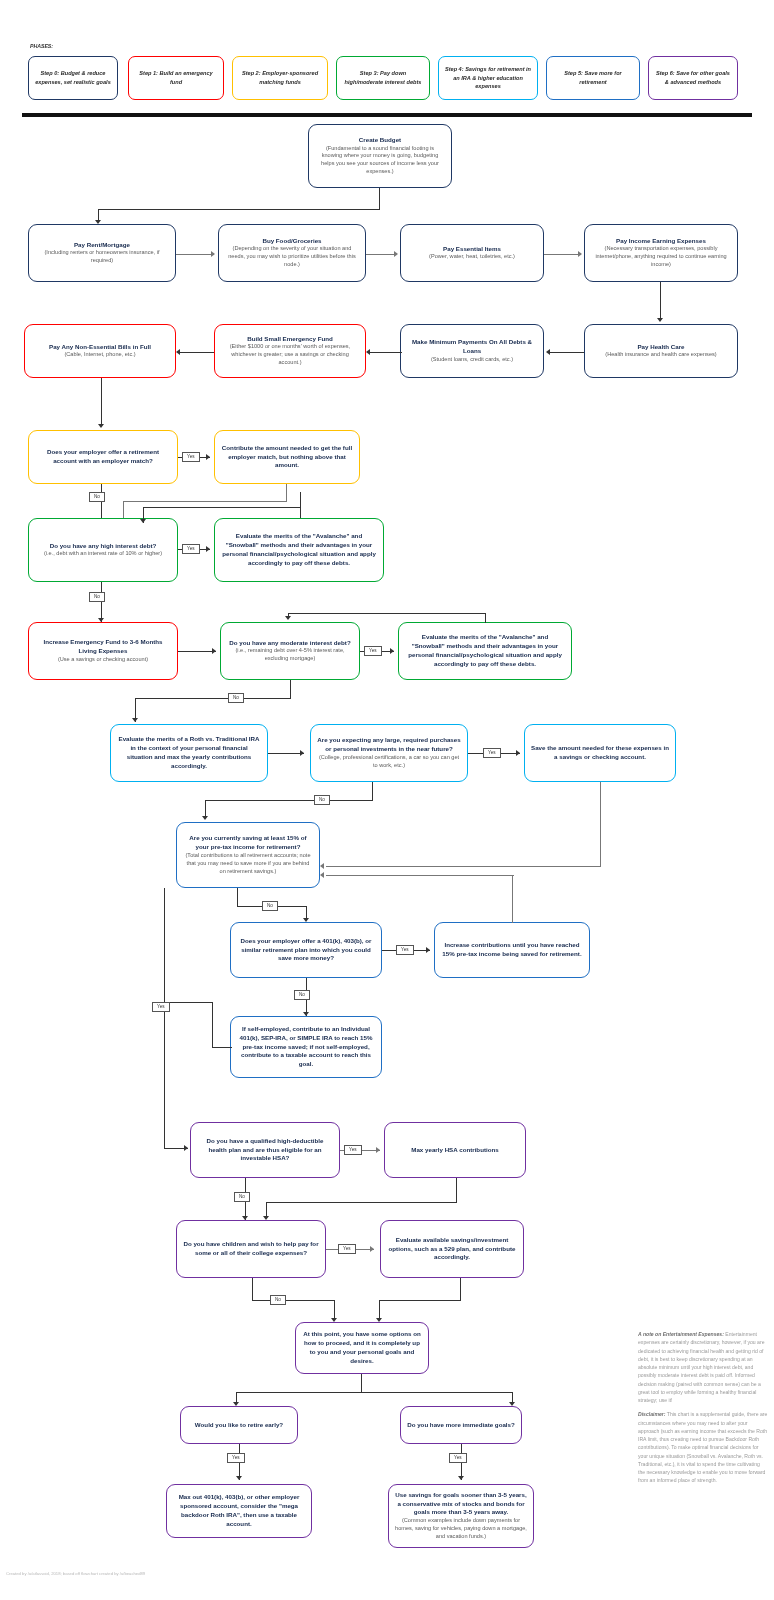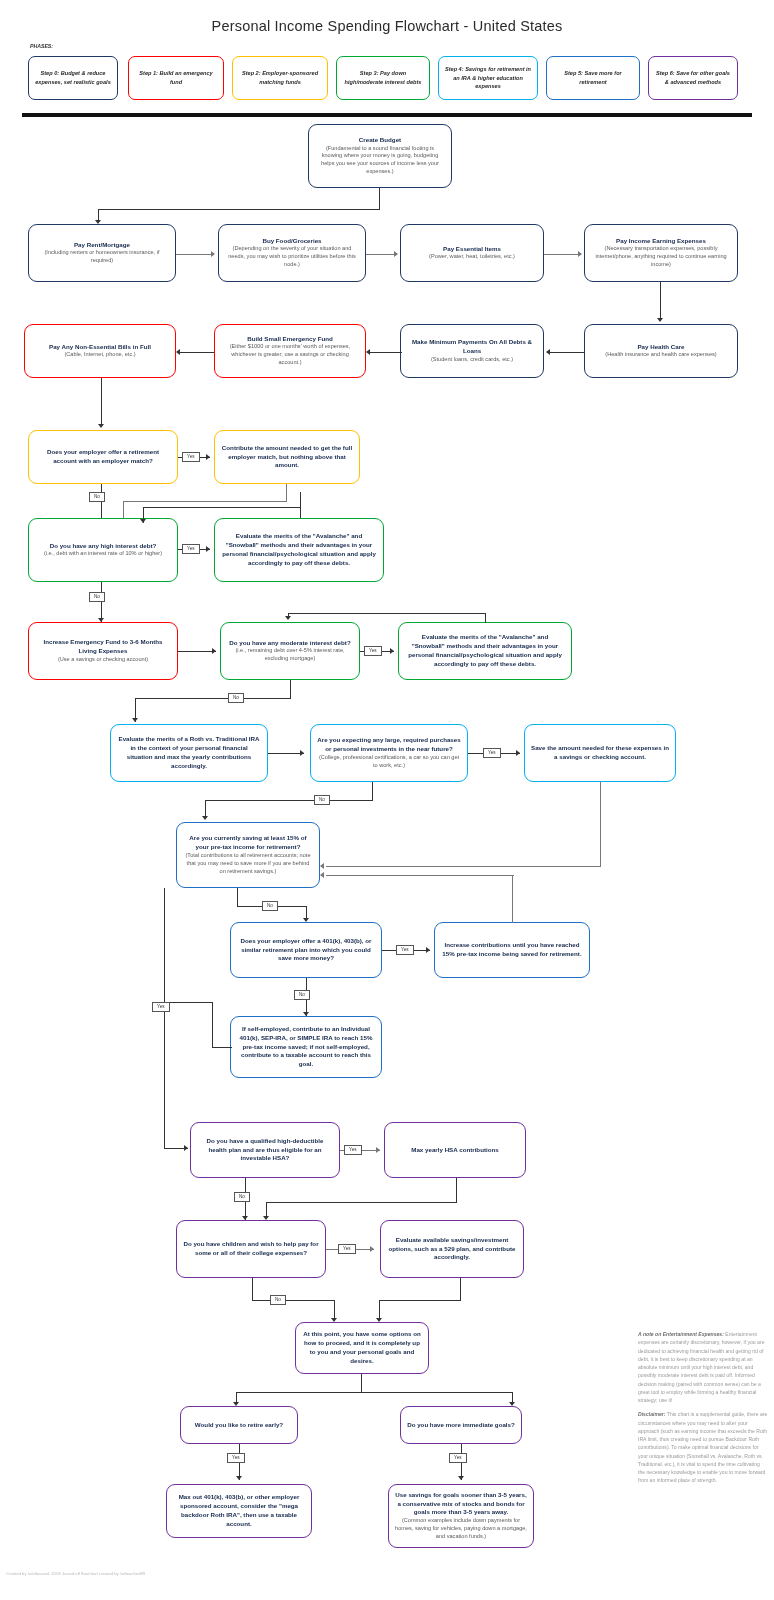--- a/index.html
+++ b/index.html
@@ -104,21 +104,20 @@
   .credit {
     position: absolute; left: 6px; top: 1571px;
     font-size: 4.2px; color: #b9b9b9; line-height: 1.6;
   }
 </style>
 </head>
 <body>
 
 <div id="page">
 
-  <div class="title">Personal Income Spending Flowchart - United States</div>
   <div class="phases-label">PHASES:</div>
 
   <div class="legend-box" style="left:28px;width:90px;border-color:#1f3864;">
       <span>Step 0: Budget &amp; reduce expenses, set realistic goals</span>
     </div>
   <div class="legend-box" style="left:128px;width:96px;border-color:#ff0000;">
       <span>Step 1: Build an emergency fund</span>
     </div>
   <div class="legend-box" style="left:232px;width:96px;border-color:#ffc000;">
       <span>Step 2: Employer-sponsored matching funds</span>

